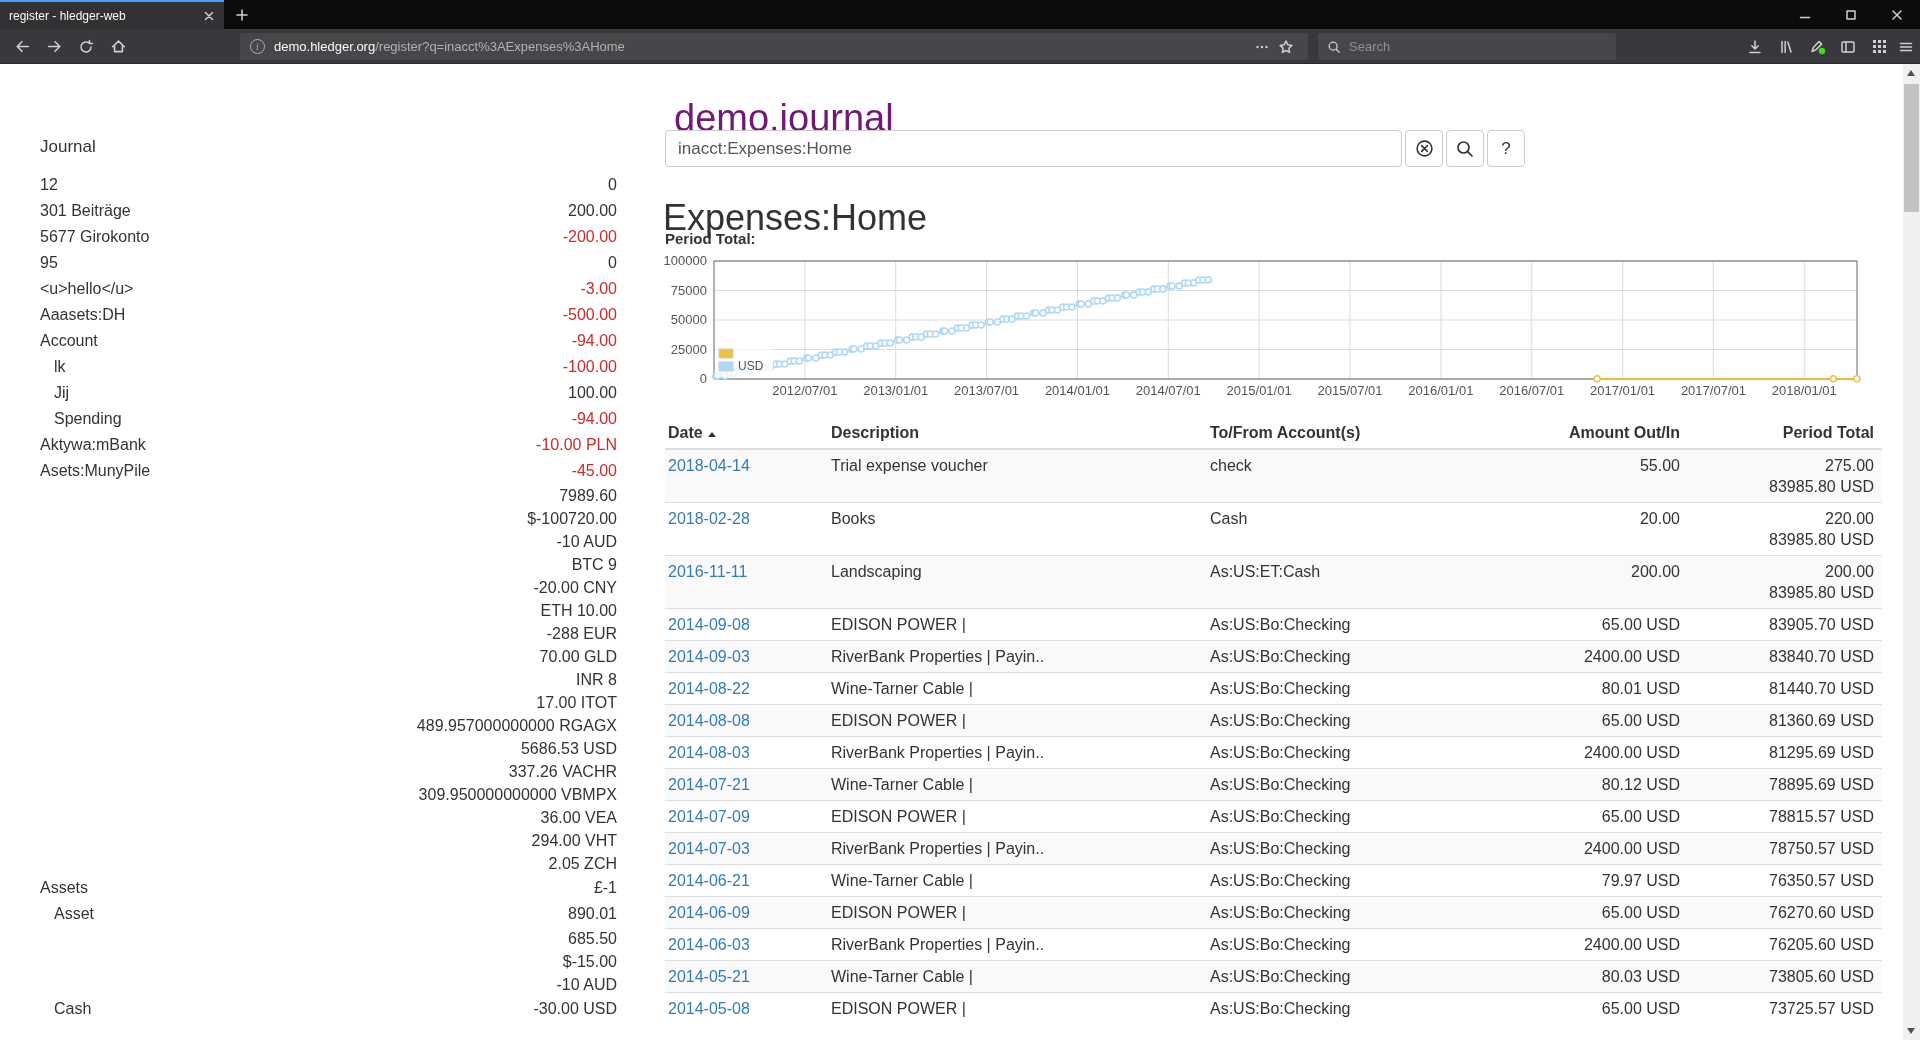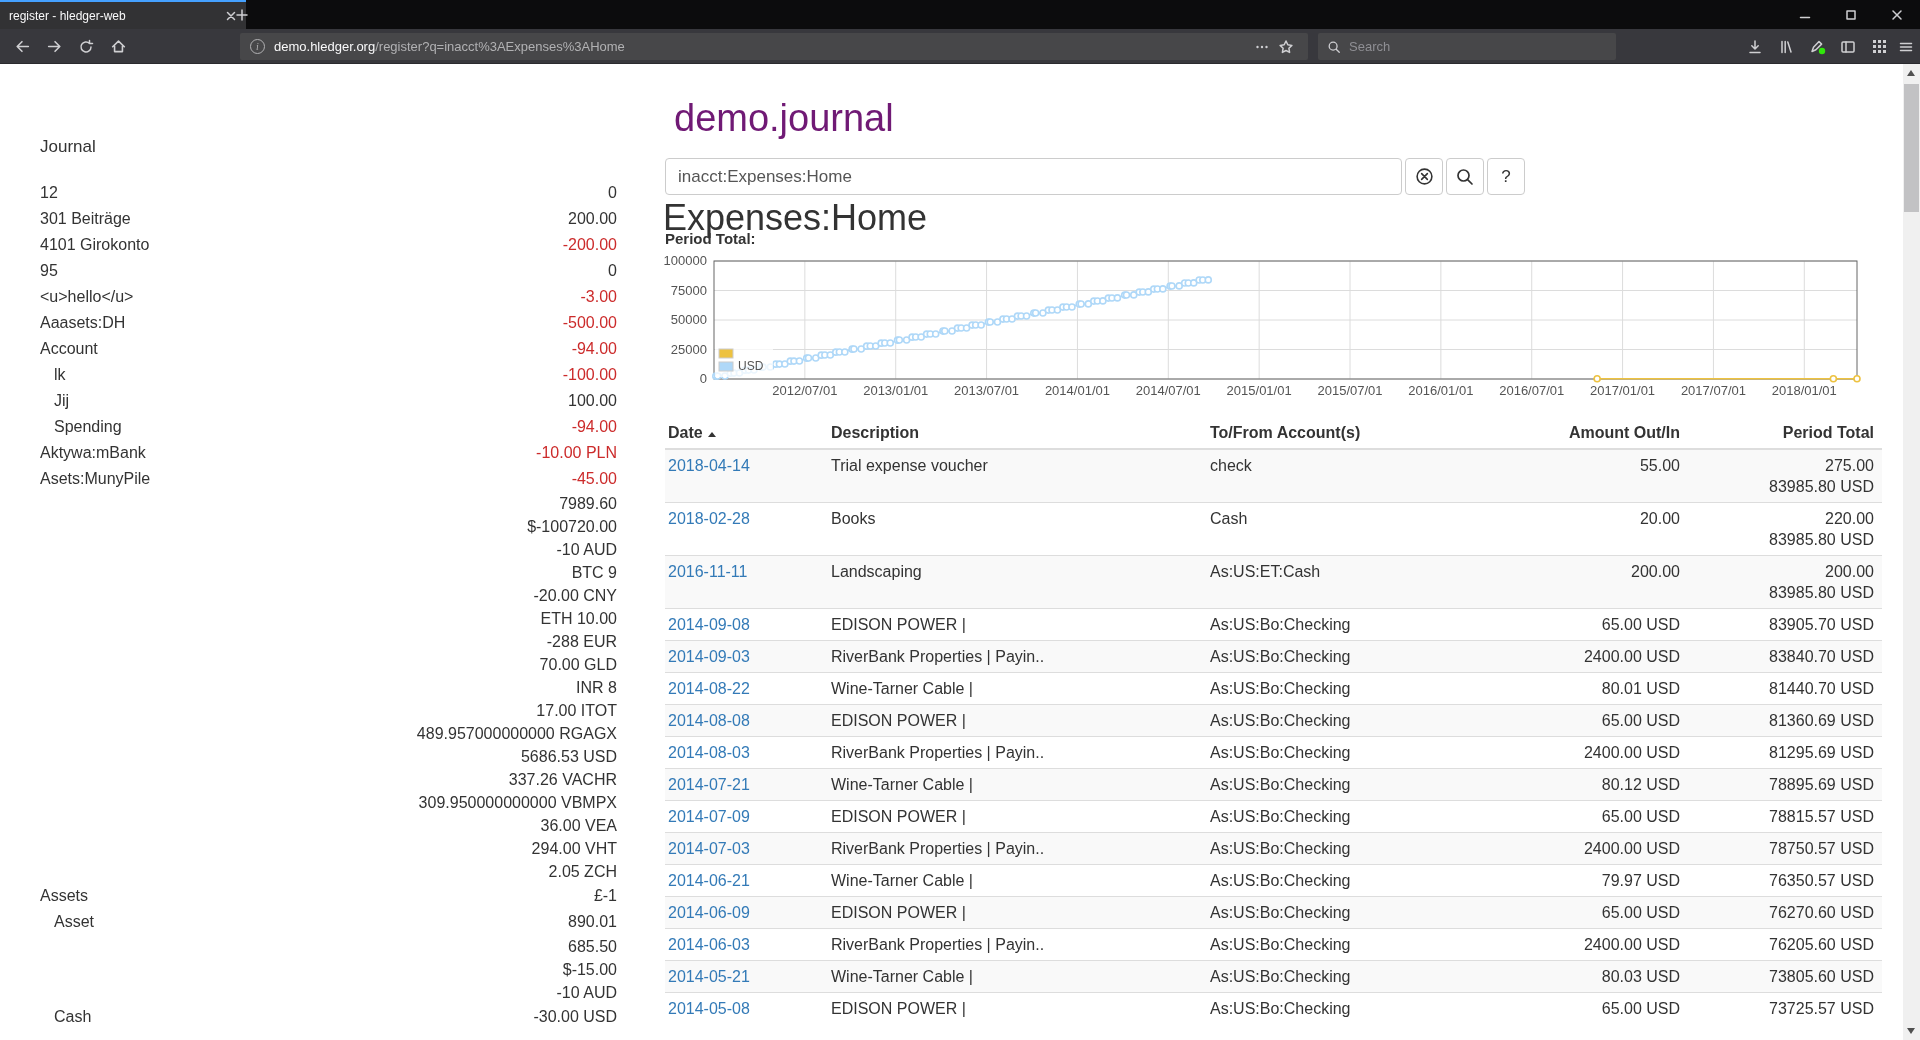--- a/index.html
+++ b/index.html
@@ -3,21 +3,21 @@
 <meta charset="utf-8">
 <style>
   * { box-sizing: border-box; }
   html,body { margin:0; padding:0; }
   body {
     width:1920px; height:1040px; overflow:hidden; position:relative;
     background:#fff; font-family:"Liberation Sans", sans-serif; color:#333;
   }
   
   .titlebar { position:absolute; top:0; left:0; width:1920px; height:29px; background:#0c0c0d; }
-  .tab { position:absolute; left:0; top:0; width:246px; height:29px; background:#323234;
+  .tab { position:absolute; left:0; top:0; width:224px; height:29px; background:#323234;
          border-top:2px solid #45a1ff; display:flex; align-items:center; padding:0 9px;
          color:#f9f9fa; font-size:12px; }
   .tab-title { flex:1; white-space:nowrap; overflow:hidden; }
   .newtab { position:absolute; left:226px; top:0; width:32px; height:29px; display:flex; align-items:center; justify-content:center; }
   .win-controls { position:absolute; right:0; top:0; height:29px; display:flex; }
   .win-btn { width:46px; height:29px; display:flex; align-items:center; justify-content:center; }
   .toolbar { position:absolute; top:29px; left:0; width:1920px; height:35px; background:#38383d; border-bottom:1px solid #2a2a2e; }
   .nav-btn { position:absolute; top:4px; width:28px; height:27px; display:flex; align-items:center; justify-content:center; border-radius:2px; }
   .urlbar { position:absolute; left:240px; top:4px; width:1068px; height:27px; background:#474749; border-radius:2px;
             display:flex; align-items:center; padding:0 10px; color:#b1b1b3; font-size:13px; }
@@ -36,28 +36,28 @@
   .pg-scrollbar { position:absolute; right:0; top:64px; width:17px; height:976px; background:#f0f0f0; }
   .sb-arrow { position:absolute; left:4px; width:0; height:0; }
   .sb-arrow.up { top:6px; border-left:4.5px solid transparent; border-right:4.5px solid transparent; border-bottom:6px solid #505050; }
   .sb-arrow.down { bottom:6px; border-left:4.5px solid transparent; border-right:4.5px solid transparent; border-top:6px solid #505050; }
   .sb-thumb { position:absolute; left:1px; top:20px; width:15px; height:128px; background:#c2c2c4; }
   
   .page { position:absolute; top:64px; left:0; width:1903px; height:976px; background:#fff; overflow:hidden; }
   .page-title { position:absolute; left:674px; top:8px; font-size:38px; font-weight:400; color:#701a75; }
   
   .sidebar { position:absolute; left:17px; top:70px; width:600px; }
-  .journal-link { padding-left:23px; font-size:17px; line-height:26px; margin-bottom:20px; color:#333; }
+  .journal-link { padding-left:23px; font-size:17px; line-height:26px; margin-bottom:12px; color:#333; }
   .acct-row { display:flex; line-height:26px; font-size:16px; }
   .acct-row.amt-only { line-height:23px; }
   .acct-name { flex:1; white-space:nowrap; color:#333; }
   .acct-amt { text-align:right; white-space:nowrap; color:#333; }
   .neg { color:var(--neg,#cc2b2b); }
   
-  .searchform { position:absolute; left:665px; top:66px; width:860px; display:flex; gap:3px;margin-top:28px; }
+  .searchform { position:absolute; left:665px; top:66px; width:860px; display:flex; gap:3px; }
   .query-input { width:742px; height:37px; border:1px solid #ccc; border-radius:4px; font-size:17px; color:#555;
                  padding:0 12px; font-family:"Liberation Sans",sans-serif; outline:none; }
   .sq-btn { width:38px; height:37px; border:1px solid #ccc; border-radius:4px; background:#fff; display:flex;
             align-items:center; justify-content:center; font-size:17px; color:#333; cursor:pointer; }
   .acct-heading { position:absolute; left:663px; top:103px; font-size:36px; font-weight:400; color:#333; }
   .chart-label { position:absolute; left:665px; top:166px; font-size:15px; font-weight:bold; color:#333; }
   .chart-wrap { position:absolute; left:663px; top:183px; width:1200px; height:158px; }
   
   .register { position:absolute; left:665px; top:356px; width:1217px; }
   table.reg { width:100%; border-collapse:collapse; font-size:16px; }
@@ -205,21 +205,21 @@
     <div id="account-list">
         <div class="acct-row">
           <span class="acct-name" style="padding-left: 23px;">12</span>
           <span class="acct-amt">0</span>
         </div>
         <div class="acct-row">
           <span class="acct-name" style="padding-left: 23px;">301 Beiträge</span>
           <span class="acct-amt">200.00</span>
         </div>
         <div class="acct-row">
-          <span class="acct-name" style="padding-left: 23px;">4101 Girokonto</span>
+          <span class="acct-name" style="padding-left: 23px;">5677 Girokonto</span>
           <span class="acct-amt neg">-200.00</span>
         </div>
         <div class="acct-row">
           <span class="acct-name" style="padding-left: 23px;">95</span>
           <span class="acct-amt">0</span>
         </div>
         <div class="acct-row">
           <span class="acct-name" style="padding-left: 23px;">&lt;u&gt;hello&lt;/u&gt;</span>
           <span class="acct-amt neg">-3.00</span>
         </div>

